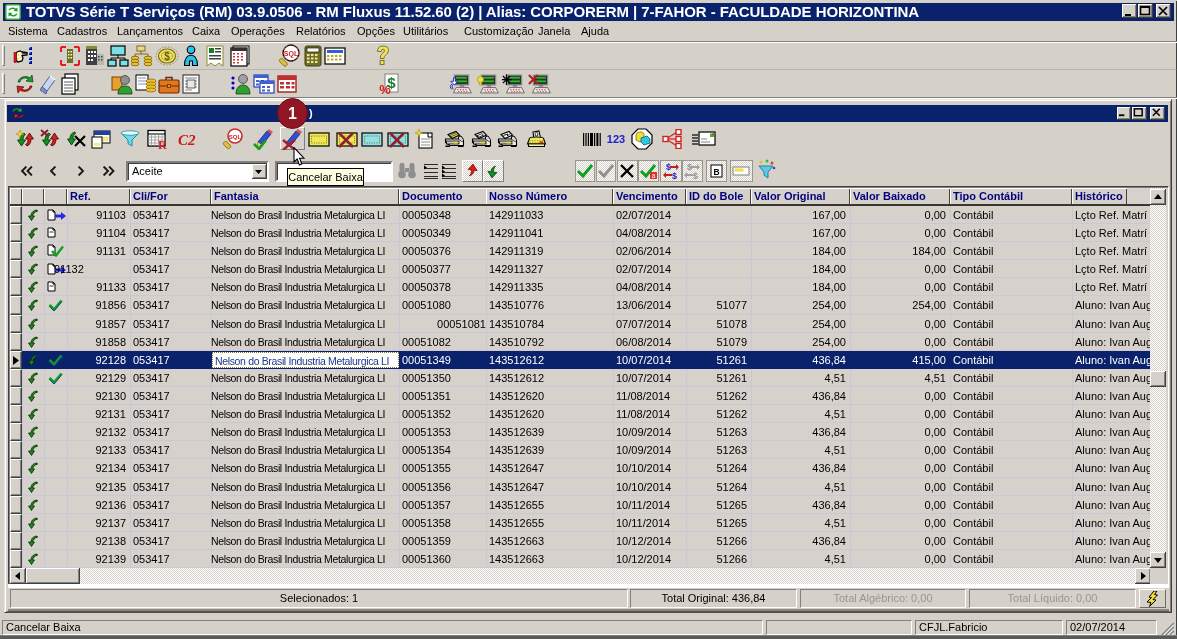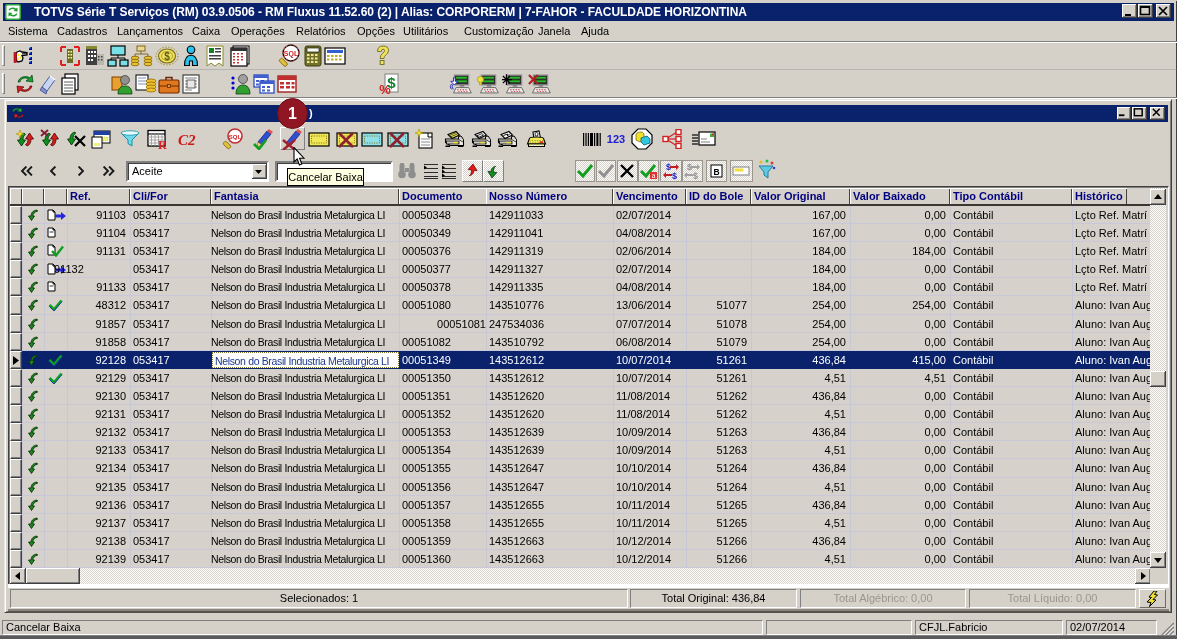--- a/index.html
+++ b/index.html
@@ -13,21 +13,21 @@
 <div style="position:absolute;left:0px;top:0px;width:1177px;height:639px;background:#d5d1c9;box-shadow:inset 1px 1px 0 #d5d1c9, inset -1px -1px 0 #404040"></div>
 <div style="position:absolute;left:3px;top:3px;width:1171px;height:18px;background:#0a226b"></div>
 <div style="position:absolute;left:5px;top:4px;width:16px;height:16px;">
       <svg width="16" height="16" viewBox="0 0 16 16">
 <rect x="0" y="0" width="16" height="16" rx="2" fill="#2fa53c"></rect>
 <rect x="1.5" y="1.5" width="13" height="13" rx="1" fill="#fff"></rect>
 <path d="M3.5,6 C4.5,3.5 8,2.5 11,4.5 L12.5,3.5 L12.5,7.5 L8.5,7 L10,5.8 C8,4.5 5.5,5 4.8,6.5 Z" fill="#1e9e2e"></path>
 <path d="M12.5,10 C11.5,12.5 8,13.5 5,11.5 L3.5,12.5 L3.5,8.5 L7.5,9 L6,10.2 C8,11.5 10.5,11 11.2,9.5 Z" fill="#1e9e2e"></path>
 </svg>
     </div>
-<div style="position:absolute;left:34px;top:3px;width:760px;height:18px;color:#fff;font-weight:bold;font-size:12px;line-height:18px;white-space:nowrap;letter-spacing:-0.07px">TOTVS Série T Serviços (RM) 03.9.0506 - RM Fluxus 11.52.60 (2) | Alias: CORPORERM | 7-FAHOR - FACULDADE HORIZONTINA</div>
+<div style="position:absolute;left:26px;top:3px;width:760px;height:18px;color:#fff;font-weight:bold;font-size:15px;line-height:18px;white-space:nowrap;letter-spacing:-0.07px">TOTVS Série T Serviços (RM) 03.9.0506 - RM Fluxus 11.52.60 (2) | Alias: CORPORERM | 7-FAHOR - FACULDADE HORIZONTINA</div>
 <div class="btn" style="position:absolute;left:1122px;top:4px;width:15px;height:14px;background:#d5d1c9">
       <svg width="13" height="12" viewBox="0 0 13 12" style="margin:1px 0 0 1px">
         <rect x="2" y="9" width="6" height="2" fill="#000"></rect>
       </svg>
     </div>
 <div class="btn" style="position:absolute;left:1138px;top:4px;width:15px;height:14px;background:#d5d1c9">
       <svg width="13" height="12" viewBox="0 0 13 12" style="margin:1px 0 0 1px">
         <rect x="1.5" y="1.5" width="9" height="8" fill="none" stroke="#000" stroke-width="1.6"></rect>
         <rect x="1.5" y="1" width="9" height="2" fill="#000"></rect>
       </svg>
@@ -964,21 +964,21 @@
       <svg width="13" height="12" viewBox="0 0 13 12">
         <path d="M11,1 C7,1.5 5.2,3.5 5,7 L2.5,7 L5.5,11.5 L8.5,7 L6.8,7 C7,4.5 8.5,2.8 11.5,2.2 Z" fill="#1a8a1a" stroke="#082808" stroke-width=".8"></path>
       </svg>
     </div>
 <div style="position:absolute;left:48px;top:299px;width:15px;height:12px;">
       <svg width="15" height="12" viewBox="0 0 15 12">
         <path d="M1.5,6 L6,10.5 L13.5,1.5" fill="none" stroke="#0ca020" stroke-width="2.6"></path>
         <path d="M1.5,7.5 L6,12 L14,2.5" fill="none" stroke="#2040a0" stroke-width="1"></path>
       </svg>
     </div>
-<div class="cell" style="position:absolute;left:67px;top:296px;width:63px;height:19px;color:#000;padding-right:4px;text-align:right">48312</div>
+<div class="cell" style="position:absolute;left:67px;top:296px;width:63px;height:19px;color:#000;padding-right:4px;text-align:right">91856</div>
 <div class="cell" style="position:absolute;left:130px;top:296px;width:81px;height:19px;color:#000;padding-left:3px;text-align:left">053417</div>
 <div class="cell" style="position:absolute;left:211px;top:296px;width:188px;height:19px;color:#000;font-size:10.5px;letter-spacing:-0.35px;padding-top:4pxpadding-left:3px;text-align:left">Nelson do Brasil Industria Metalurgica LI</div>
 <div class="cell" style="position:absolute;left:399px;top:296px;width:87px;height:19px;color:#000;padding-left:3px;text-align:left">00051080</div>
 <div class="cell" style="position:absolute;left:486px;top:296px;width:127px;height:19px;color:#000;padding-left:3px;text-align:left">143510776</div>
 <div class="cell" style="position:absolute;left:613px;top:296px;width:73px;height:19px;color:#000;padding-left:3px;text-align:left">13/06/2014</div>
 <div class="cell" style="position:absolute;left:686px;top:296px;width:65px;height:19px;color:#000;padding-right:4px;text-align:right">51077</div>
 <div class="cell" style="position:absolute;left:751px;top:296px;width:99px;height:19px;color:#000;padding-right:4px;text-align:right">254,00</div>
 <div class="cell" style="position:absolute;left:850px;top:296px;width:100px;height:19px;color:#000;padding-right:4px;text-align:right">254,00</div>
 <div class="cell" style="position:absolute;left:950px;top:296px;width:122px;height:19px;color:#000;padding-left:3px;text-align:left">Contábil</div>
 <div class="cell" style="position:absolute;left:1072px;top:296px;width:79px;height:19px;color:#000;padding-left:3px;text-align:left">Aluno: Ivan Aug</div>
@@ -986,21 +986,21 @@
 <div style="position:absolute;left:10px;top:315px;width:12px;height:18px;background:#d5d1c9;border:1px solid;border-color:#fff #404040 #404040 #fff;box-shadow:inset -1px -1px 0 #808080"></div>
 <div style="position:absolute;left:26px;top:318px;width:13px;height:12px;">
       <svg width="13" height="12" viewBox="0 0 13 12">
         <path d="M11,1 C7,1.5 5.2,3.5 5,7 L2.5,7 L5.5,11.5 L8.5,7 L6.8,7 C7,4.5 8.5,2.8 11.5,2.2 Z" fill="#1a8a1a" stroke="#082808" stroke-width=".8"></path>
       </svg>
     </div>
 <div class="cell" style="position:absolute;left:67px;top:315px;width:63px;height:18px;color:#000;padding-right:4px;text-align:right">91857</div>
 <div class="cell" style="position:absolute;left:130px;top:315px;width:81px;height:18px;color:#000;padding-left:3px;text-align:left">053417</div>
 <div class="cell" style="position:absolute;left:211px;top:315px;width:188px;height:18px;color:#000;font-size:10.5px;letter-spacing:-0.35px;padding-top:4pxpadding-left:3px;text-align:left">Nelson do Brasil Industria Metalurgica LI</div>
 <div class="cell" style="position:absolute;left:399px;top:315px;width:87px;height:18px;color:#000;padding-left:3px;text-align:right">00051081</div>
-<div class="cell" style="position:absolute;left:486px;top:315px;width:127px;height:18px;color:#000;padding-left:3px;text-align:left">247534036</div>
+<div class="cell" style="position:absolute;left:486px;top:315px;width:127px;height:18px;color:#000;padding-left:3px;text-align:left">143510784</div>
 <div class="cell" style="position:absolute;left:613px;top:315px;width:73px;height:18px;color:#000;padding-left:3px;text-align:left">07/07/2014</div>
 <div class="cell" style="position:absolute;left:686px;top:315px;width:65px;height:18px;color:#000;padding-right:4px;text-align:right">51078</div>
 <div class="cell" style="position:absolute;left:751px;top:315px;width:99px;height:18px;color:#000;padding-right:4px;text-align:right">254,00</div>
 <div class="cell" style="position:absolute;left:850px;top:315px;width:100px;height:18px;color:#000;padding-right:4px;text-align:right">0,00</div>
 <div class="cell" style="position:absolute;left:950px;top:315px;width:122px;height:18px;color:#000;padding-left:3px;text-align:left">Contábil</div>
 <div class="cell" style="position:absolute;left:1072px;top:315px;width:79px;height:18px;color:#000;padding-left:3px;text-align:left">Aluno: Ivan Aug</div>
 <div style="position:absolute;left:22px;top:332px;width:1128px;height:1px;background:#c8c8d8"></div>
 <div style="position:absolute;left:10px;top:333px;width:12px;height:18px;background:#d5d1c9;border:1px solid;border-color:#fff #404040 #404040 #fff;box-shadow:inset -1px -1px 0 #808080"></div>
 <div style="position:absolute;left:26px;top:336px;width:13px;height:12px;">
       <svg width="13" height="12" viewBox="0 0 13 12">

